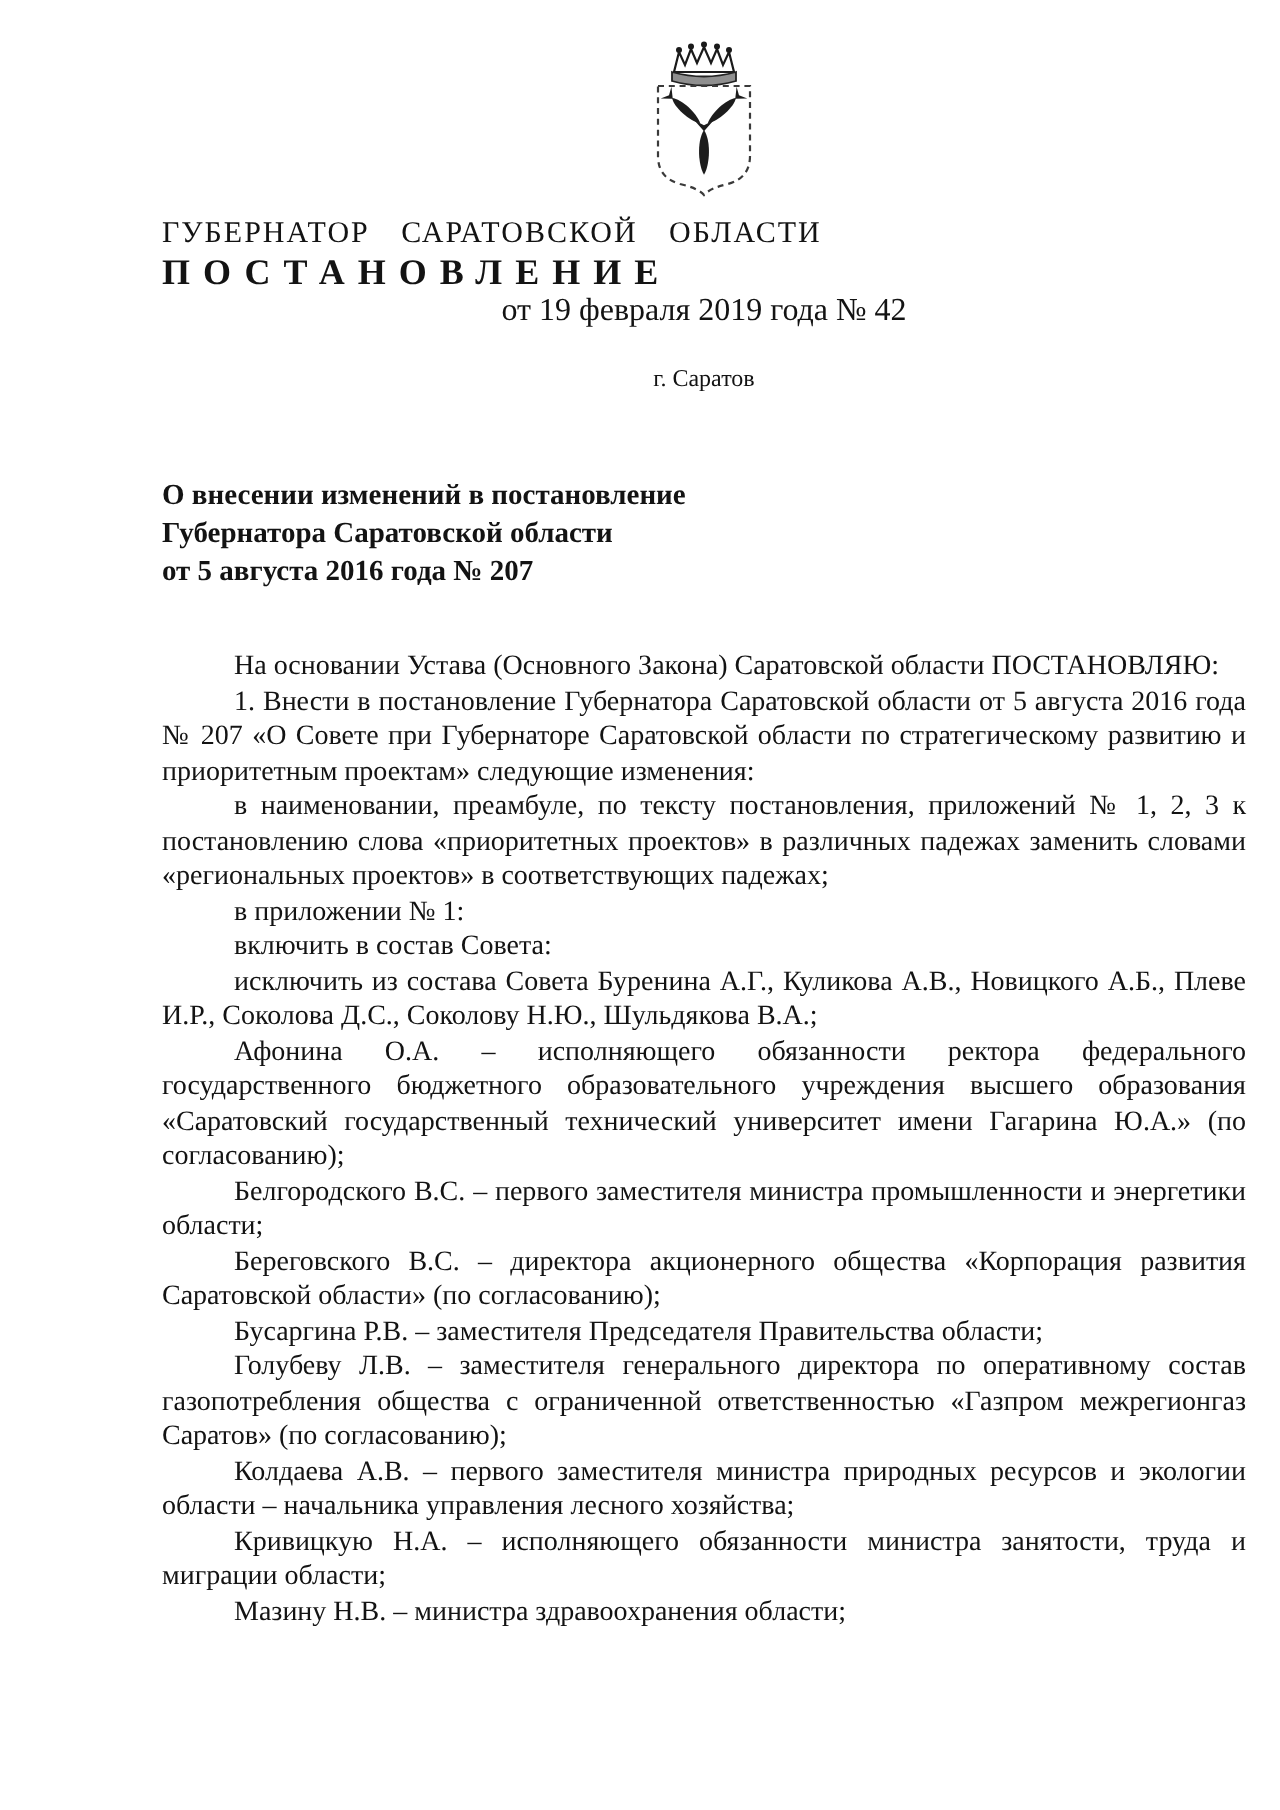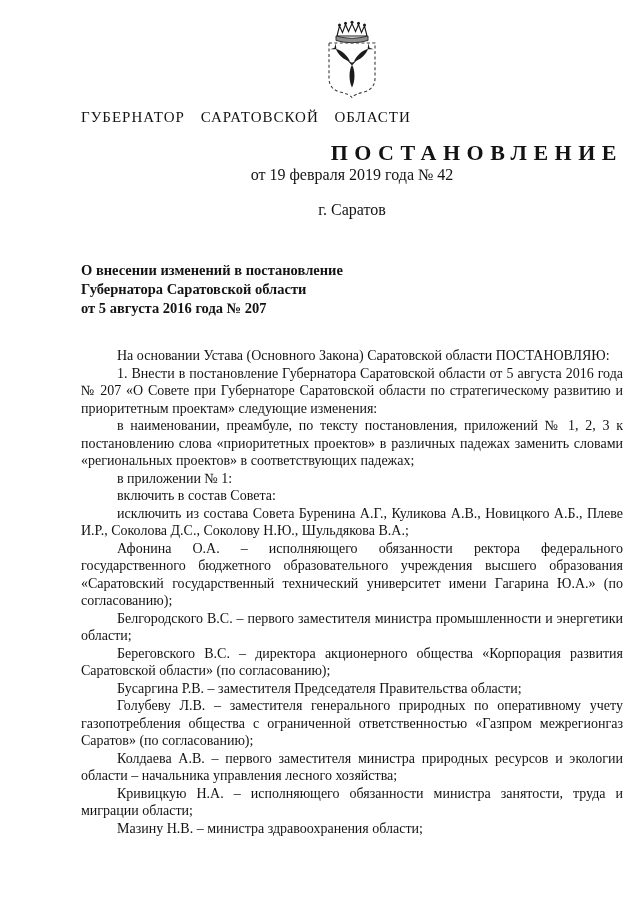--- a/index.html
+++ b/index.html
@@ -10,25 +10,25 @@
     -webkit-font-smoothing: antialiased;
   }
   .page { position: relative; width: 640px; height: 905px; overflow: hidden; background: #ffffff; }
   .content { padding: 0 17px 0 81px; }
   .emblem { display: block; margin: 20px auto 0 auto; }
   .authority {
     text-align: left; font-size: 15px; letter-spacing: 1px;
     word-spacing: 11px; margin-top: 9px; white-space: nowrap;
   }
   .doc-type {
-    text-align: right; font-size: 22px; font-weight: bold;
-    letter-spacing: 6.5px; margin-top: 14px; white-space: nowrap;
+    text-align: left; font-size: 18px; font-weight: bold;
+    letter-spacing: 6.5px; margin-top: 0; white-space: nowrap;
   }
   .date-line { text-align: center; font-size: 16px; margin-top: 0; }
-  .city { text-align: center; font-size: 16px; margin-top: 17px; }
+  .city { text-align: center; font-size: 12px; margin-top: 17px; }
   .title-block { font-weight: bold; font-size: 14.5px; line-height: 19px; margin-top: 42px; }
   .title-block div { margin: 0; }
   .body { margin-top: 29px; font-size: 14px; line-height: 17.5px; }
   .body p { margin: 0; text-indent: 36px; text-align: justify; text-align-last: left; }
 </style>
 </head>
 <body>
 
 <div class="page">
   <div class="content">
@@ -75,20 +75,20 @@
       <p>На основании Устава (Основного Закона) Саратовской области ПОСТАНОВЛЯЮ:</p>
       <p>1. Внести в постановление Губернатора Саратовской области от 5 августа 2016 года № 207 «О Совете при Губернаторе Саратовской области по стратегическому развитию и приоритетным проектам» следующие изменения:</p>
       <p>в наименовании, преамбуле, по тексту постановления, приложений № 1, 2, 3 к постановлению слова «приоритетных проектов» в различных падежах заменить словами «региональных проектов» в соответствующих падежах;</p>
       <p>в приложении № 1:</p>
       <p>включить в состав Совета:</p>
       <p>исключить из состава Совета Буренина А.Г., Куликова А.В., Новицкого А.Б., Плеве И.Р., Соколова Д.С., Соколову Н.Ю., Шульдякова В.А.;</p>
       <p>Афонина О.А. – исполняющего обязанности ректора федерального государственного бюджетного образовательного учреждения высшего образования «Саратовский государственный технический университет имени Гагарина Ю.А.» (по согласованию);</p>
       <p>Белгородского В.С. – первого заместителя министра промышленности и энергетики области;</p>
       <p>Береговского В.С. – директора акционерного общества «Корпорация развития Саратовской области» (по согласованию);</p>
       <p>Бусаргина Р.В. – заместителя Председателя Правительства области;</p>
-      <p>Голубеву Л.В. – заместителя генерального природных по оперативному учету газопотребления общества с ограниченной ответственностью «Газпром межрегионгаз Саратов» (по согласованию);</p>
+      <p>Голубеву Л.В. – заместителя генерального директора по оперативному состав газопотребления общества с ограниченной ответственностью «Газпром межрегионгаз Саратов» (по согласованию);</p>
       <p>Колдаева А.В. – первого заместителя министра природных ресурсов и экологии области – начальника управления лесного хозяйства;</p>
       <p>Кривицкую Н.А. – исполняющего обязанности министра занятости, труда и миграции области;</p>
       <p>Мазину Н.В. – министра здравоохранения области;</p>
     </div>
 
   </div>
 </div>
 
 </body></html>

